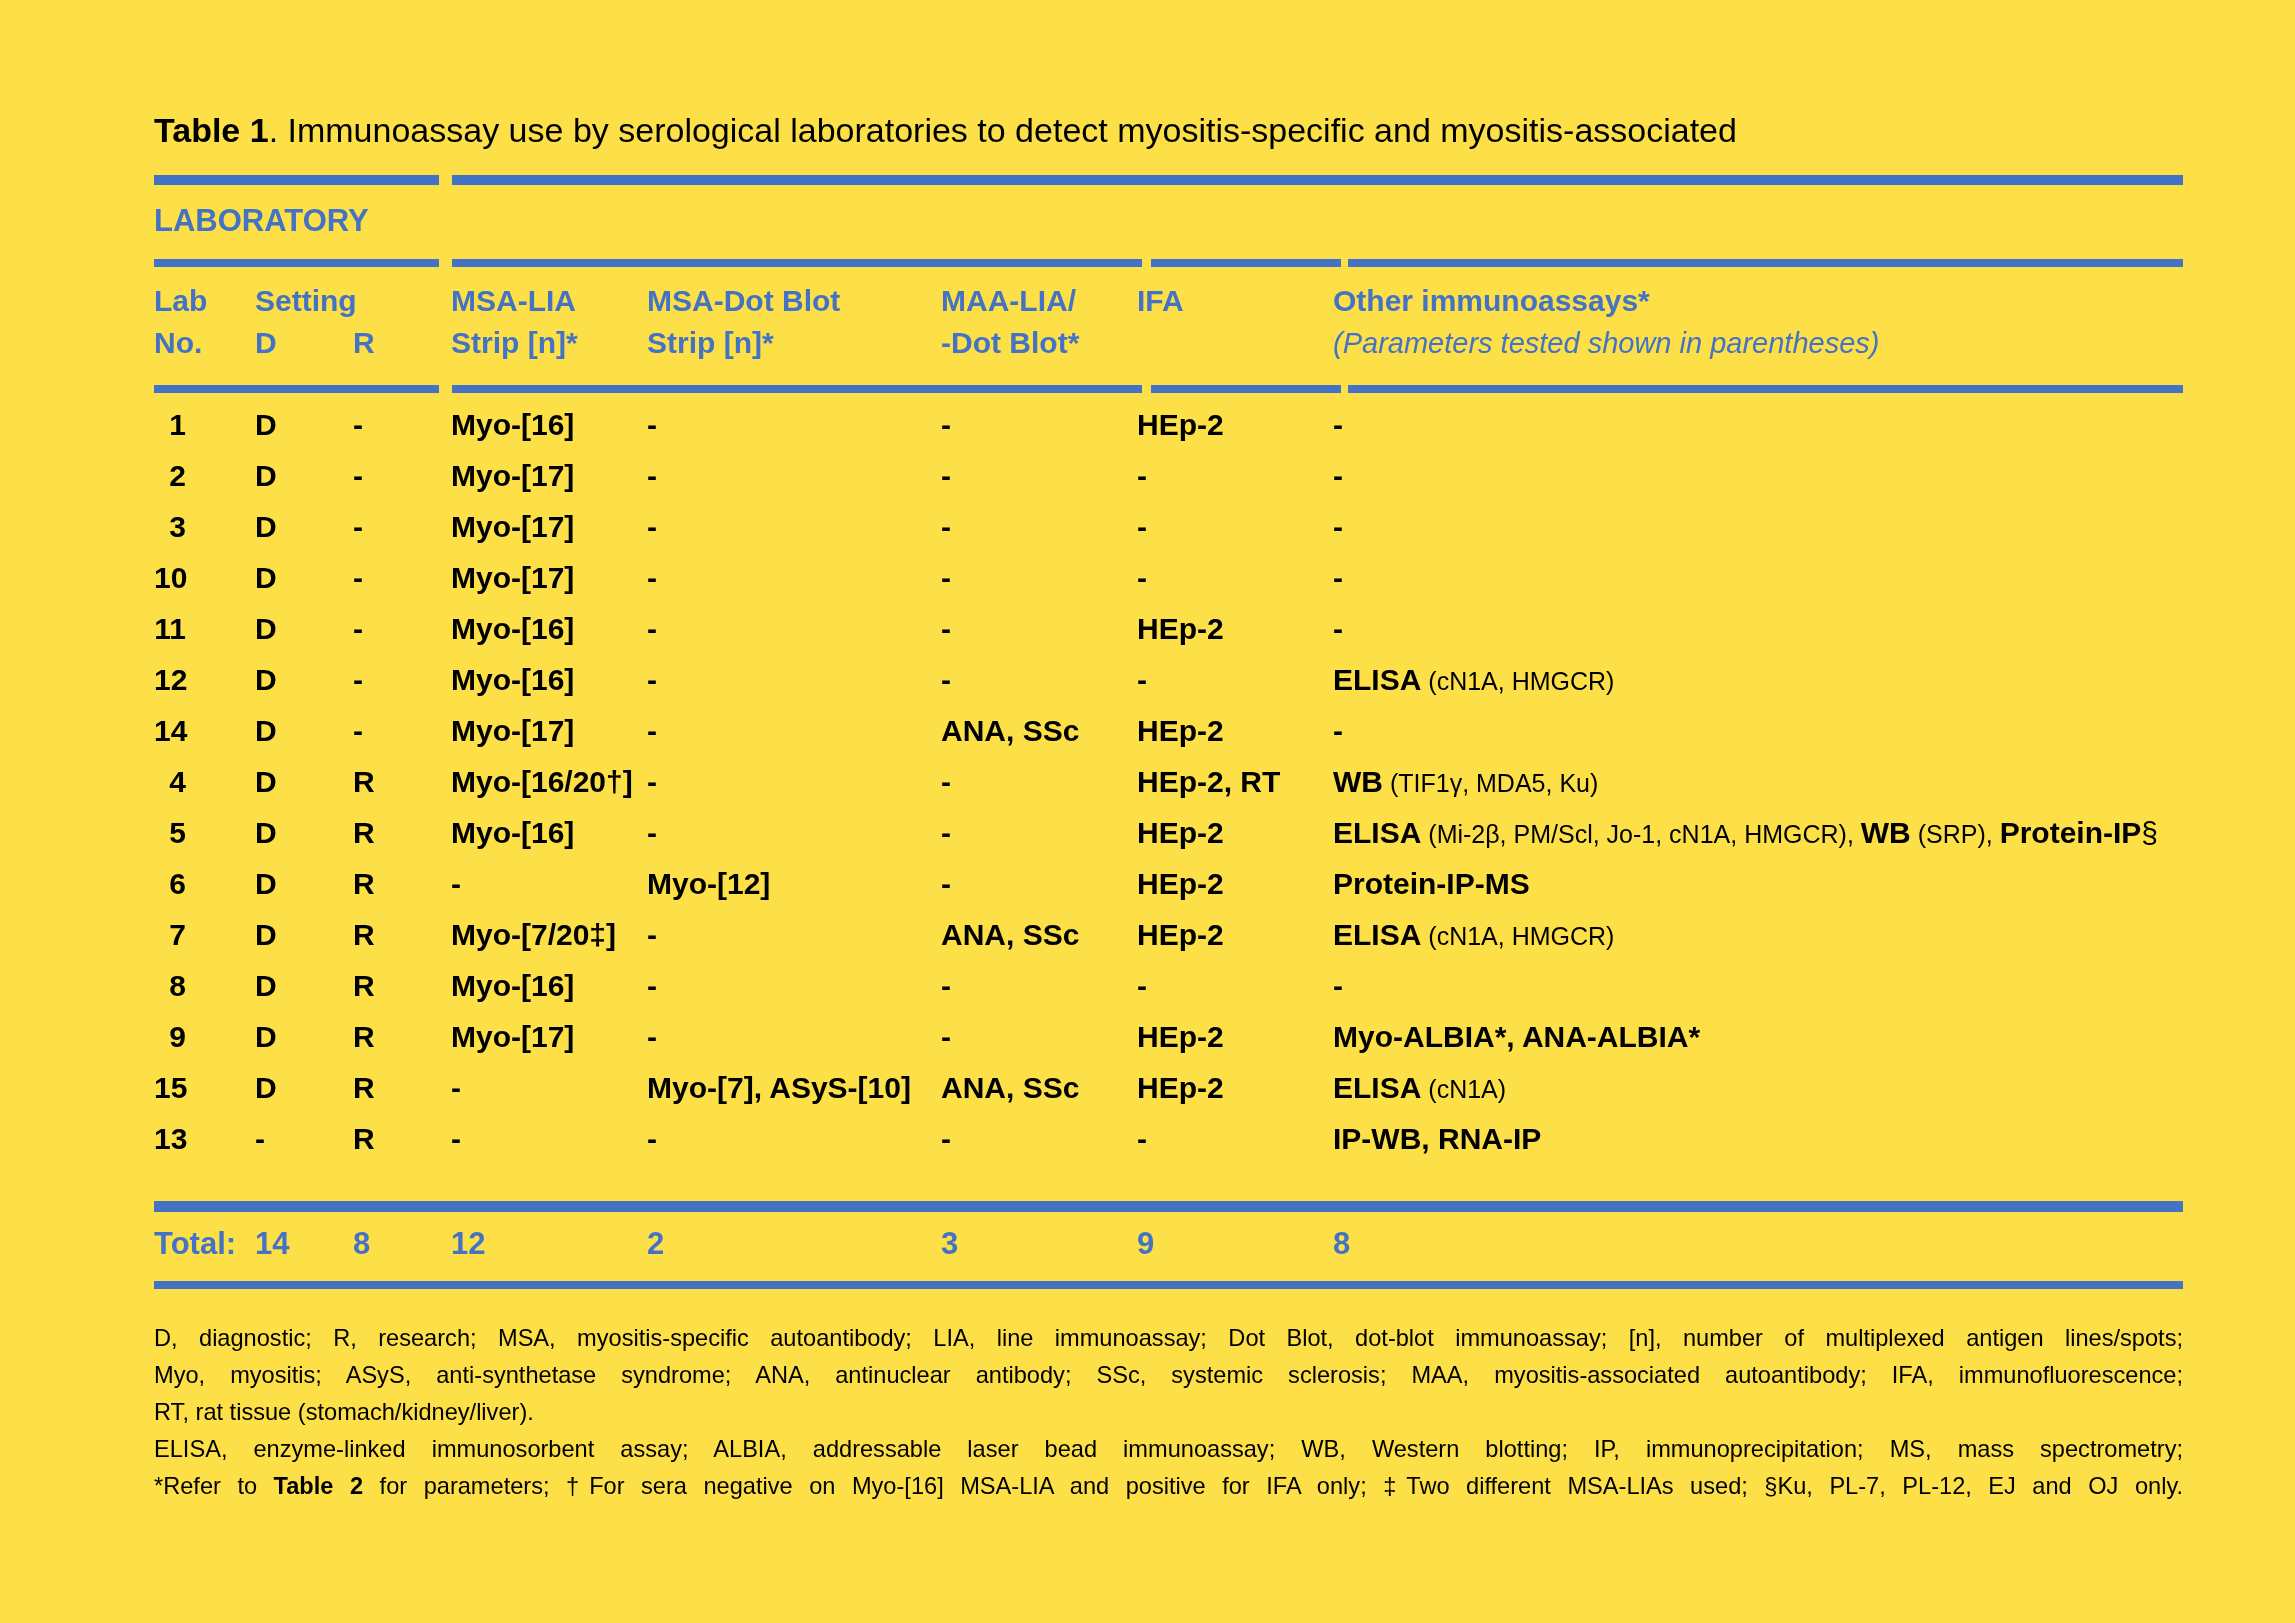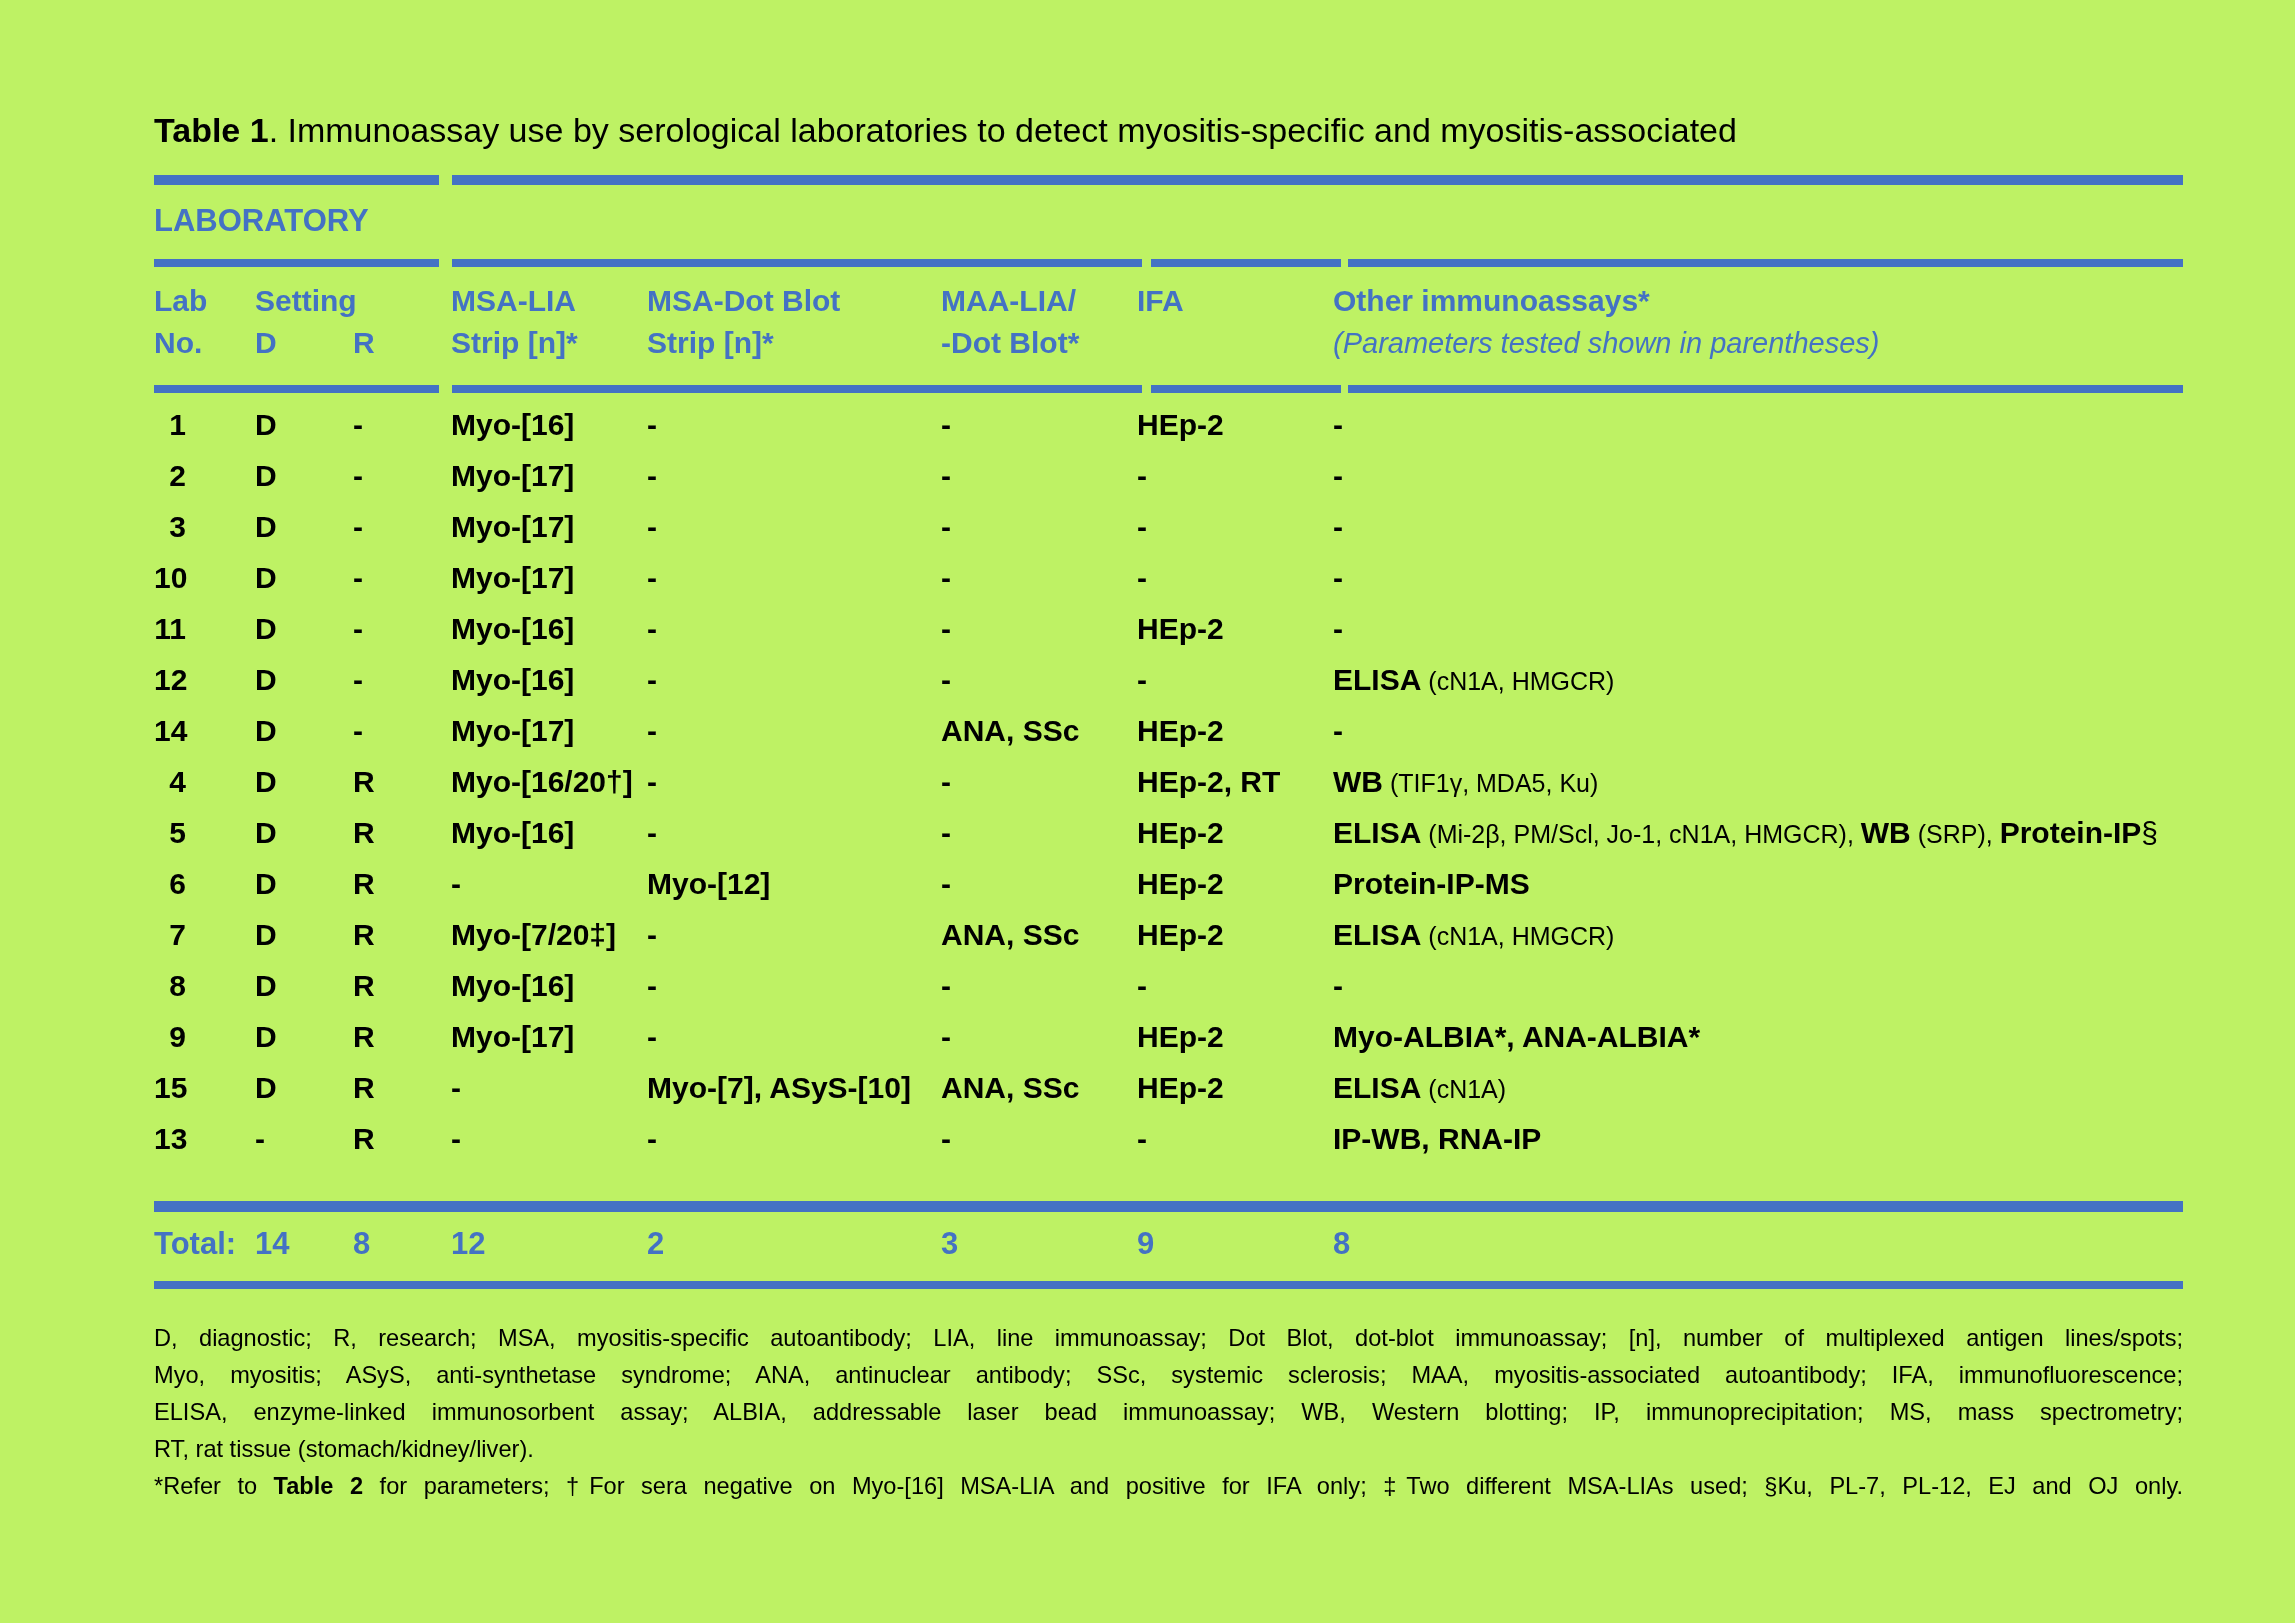--- a/index.html
+++ b/index.html
@@ -1,18 +1,18 @@
 <!DOCTYPE html>
 <html style="--accent: #4472C4; --ink: #000000;font-size:10.5px"><head>
 <meta charset="utf-8">
 <style>
   :root { --accent:#4472C4; --ink:#000000; }
   * { box-sizing: border-box; }
   body { margin:0; background:#ffffff; font-family:"Liberation Sans", sans-serif; }
-  .page { position:relative; width:2295px; height:1623px; background:#bef264; overflow:hidden; }
+  .page { position:relative; width:2295px; height:1623px; background:#fde047; overflow:hidden; }
   .content { position:absolute; left:154px; top:98px; width:2029px; }
 
   
   .title-block { color:var(--ink); margin-bottom:11.8px; }
   .title-line { font-size:34px; line-height:65px; font-weight:normal; white-space:nowrap; }
   .title-line .b { font-weight:bold; }
 
   
   .rule { display:flex; width:100%; }
   .rule i { display:block; height:100%; }
@@ -287,20 +287,20 @@
       <div>8</div>
     </div>
 
     <div class="rule rule-bot">
       <i class="seg" style="flex:1"></i>
     </div>
 
     <div class="footnotes" id="footnotes">
         <div class="fn justify"><span>D, diagnostic; R, research; MSA, myositis-specific autoantibody; LIA, line immunoassay; Dot Blot, dot-blot immunoassay; [n], number of multiplexed antigen lines/spots;</span></div>
         <div class="fn justify"><span>Myo, myositis; ASyS, anti-synthetase syndrome; ANA, antinuclear antibody; SSc, systemic sclerosis; MAA, myositis-associated autoantibody; IFA, immunofluorescence;</span></div>
+        <div class="fn"><span>RT, rat tissue (stomach/kidney/liver).</span></div>
         <div class="fn justify"><span>ELISA, enzyme-linked immunosorbent assay; ALBIA, addressable laser bead immunoassay; WB, Western blotting; IP, immunoprecipitation; MS, mass spectrometry;</span></div>
-        <div class="fn"><span>RT, rat tissue (stomach/kidney/liver).</span></div>
         <div class="fn justify"><span>*Refer to </span><span class="b">Table 2</span><span> for parameters; †For sera negative on Myo-[16] MSA-LIA and positive for IFA only; ‡Two different MSA-LIAs used; §Ku, PL-7, PL-12, EJ and OJ only.</span></div>
       </div>
 
   </div>
 </div>
 
 
 </body></html>

